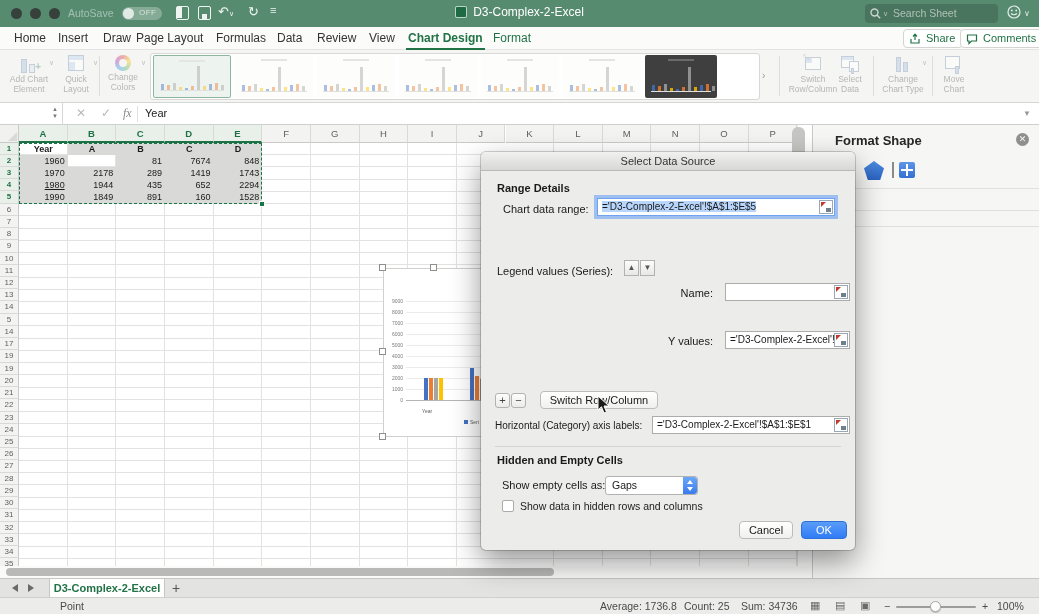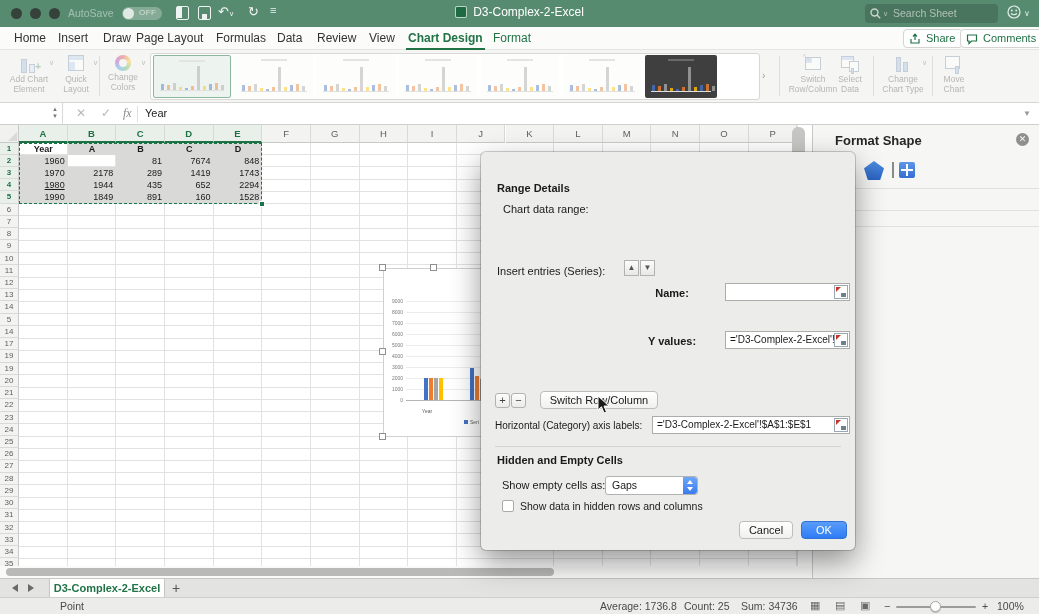--- a/index.html
+++ b/index.html
@@ -119,21 +119,21 @@
   .rp .red { position:absolute; left:1px; top:1px; width:5px; height:5px; background:#c0392b; clip-path:polygon(0 0,100% 0,0 100%); }
   .rp .blk { position:absolute; right:1px; bottom:1px; width:5px; height:4px; background:#6f7f90; }
   .udbtn { position:absolute; width:15px; height:16px; background:linear-gradient(#fdfdfd,#e8e8e6); border:1px solid #b2b2b0; text-align:center; line-height:14px; font-size:8px; color:#555; }
   #serieslist { position:absolute; left:14px; top:131px; width:163px; height:104px; background:#fff; border:1px solid #b0b0ae; overflow:hidden; }
   .li { height:14.5px; line-height:14.5px; padding-left:5px; font-size:10px; color:#1a1a1a; }
   .li.sel { background:#d4d4d2; }
   .smallbtn { position:absolute; width:15px; height:15px; background:linear-gradient(#fdfdfd,#ebebe9); border:1px solid #b2b2b0; border-radius:3px; text-align:center; line-height:12px; font-size:11px; color:#444; }
   .macbtn { position:absolute; height:18px; background:linear-gradient(#ffffff,#f0f0ee); border:1px solid #bcbcba; border-radius:4px; font-size:11px; color:#1a1a1a; text-align:center; line-height:16px; }
   .macbtn.primary { background:linear-gradient(#5a9cf8,#2f7cf6); border:1px solid #2f6fd8; color:#fff; }
   #dlg-sep { position:absolute; left:14px; top:294px; width:346px; height:1px; background:#d4d4d2; }
-  .dlabel-r { position:absolute; text-align:center;font-weight:bold; }
+  .dlabel-r { position:absolute; text-align:right; }
   #dropdown { position:absolute; left:124px; top:324px; width:93px; height:19px; background:#fff; border:1px solid #b2b2b0; border-radius:3px; font-size:10.5px; line-height:17px; padding-left:6px; }
   #dropdown .step { position:absolute; right:0; top:0; width:14px; height:17px; background:linear-gradient(#6ca7f8,#3a7cf0); border-radius:0 3px 3px 0; }
   #dropdown .step .u { position:absolute; left:4px; top:3px; width:0; height:0; border-left:3px solid transparent; border-right:3px solid transparent; border-bottom:4px solid #fff; }
   #dropdown .step .d { position:absolute; left:4px; bottom:3px; width:0; height:0; border-left:3px solid transparent; border-right:3px solid transparent; border-top:4px solid #fff; }
   #chk { position:absolute; left:21px; top:348px; width:12px; height:12px; background:#fff; border:1px solid #ababab; border-radius:2px; }
 
   
   #hscroll-row { position:absolute; left:0; top:566px; width:812px; height:12px; background:#fafaf8; }
   #hscroll { position:absolute; left:6px; top:2px; width:548px; height:8px; background:#b9b9b7; border-radius:4px; }
   #sheetbar { position:absolute; left:0; top:578px; width:1039px; height:19px; background:#e3e3e1; border-top:1px solid #c6c6c4; }
@@ -542,23 +542,31 @@
     <div id="fp-size">
         <div class="h"></div>
         <div class="v"></div>
       </div>
     <div class="fp-line" style="top:63px"></div>
     <div class="fp-line" style="top:85px"></div>
     <div class="fp-line" style="top:101px"></div>
   </div>
 
   <div id="dialog">
+    <div id="dlg-titlebar">Select Data Source</div>
     <div class="abs dlg-bold" style="left:16px; top:30px">Range Details</div>
     <div class="abs" style="left:22px; top:51px">Chart data range:</div>
-    <div class="abs" style="left:16px; top:113px">Insert entries (Series):</div>
+    <div class="dfield focus" style="left:116px; top:46px; width:238px">
+      <span class="seltext">='D3-Complex-2-Excel'!$A$1:$E$5</span>
+      <span class="rp">
+          <span class="red"></span>
+          <span class="blk"></span>
+        </span>
+    </div>
+    <div class="abs" style="left:16px; top:113px">Legend values (Series):</div>
     <div class="udbtn" style="left:143px; top:108px">▲</div>
     <div class="udbtn" style="left:159px; top:108px">▼</div>
     <div class="smallbtn" style="left:14px; top:241px">+</div>
     <div class="smallbtn" style="left:30px; top:241px">−</div>
     <div class="macbtn" style="left:59px; top:239px; width:118px">Switch Row/Column</div>
     <div class="dlabel-r" style="left:150px; top:135px; width:82px">Name:</div>
     <div class="dfield" style="left:244px; top:131px; width:125px">
       <span></span>
       <span class="rp">
           <span class="red"></span>

